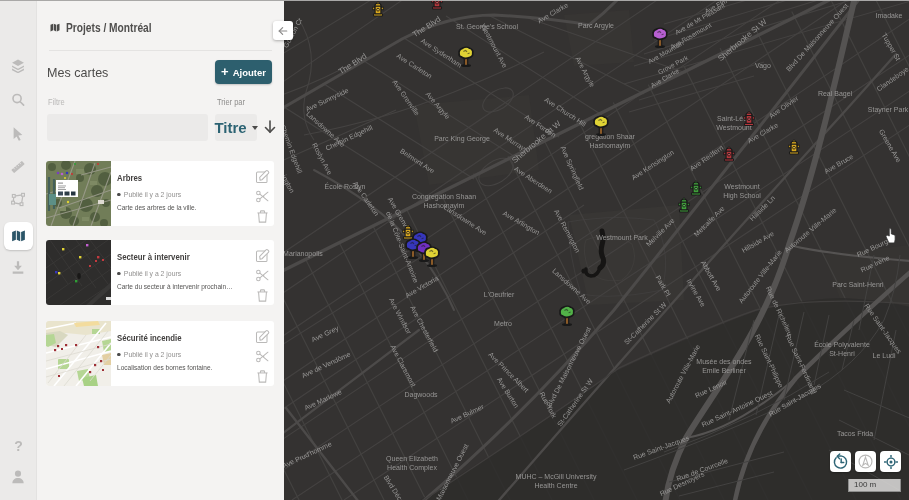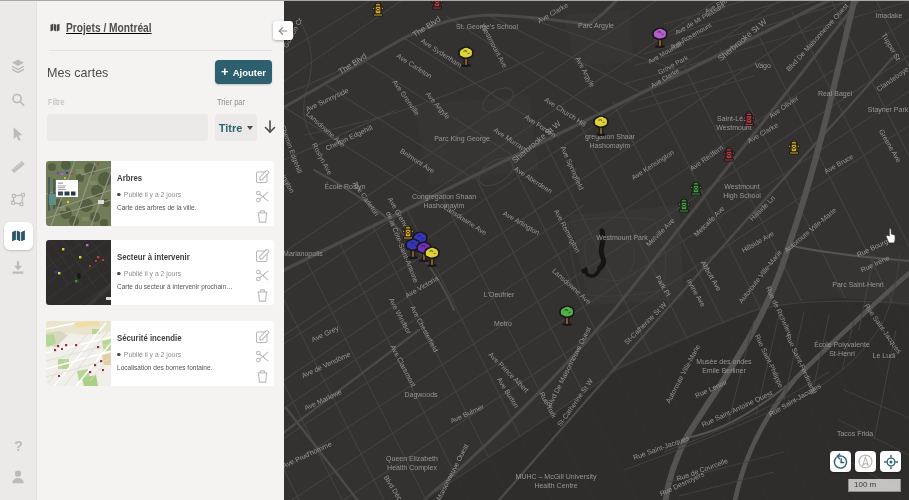--- a/index.html
+++ b/index.html
@@ -4,29 +4,29 @@
 * { margin:0; padding:0; box-sizing:border-box; }
 html,body { width:909px; height:500px; overflow:hidden; font-family:"Liberation Sans",sans-serif; background:#f4f3f2; }
 #stage { position:relative; width:909px; height:500px; overflow:hidden; }
 #stage::before { content:""; position:absolute; left:0; top:0; width:909px; height:1px; background:#a9a8a7; z-index:60; }
 #map { position:absolute; left:284px; top:0; width:625px; height:500px; background:#343231; }
 .rail { position:absolute; left:0; top:0; width:37px; height:500px; background:#ebeae9; border-right:1px solid #e3e2e1; z-index:10; }
 .ri { position:absolute; left:50%; transform:translateX(-50%); }
 .mapActive { position:absolute; left:4px; top:222px; width:29px; height:28px; background:#ffffff; border-radius:6px; box-shadow:0 1px 2px rgba(0,0,0,0.18); display:flex; align-items:center; justify-content:center; }
 .help { position:absolute; left:0; top:438px; width:37px; text-align:center; font-size:14px; font-weight:bold; color:#bcbbba; }
 #panel { position:absolute; left:37px; top:0; width:247px; height:500px; background:#f4f3f2; z-index:5; }
-.hdr { position:absolute; left:12px; top:21px; display:flex; align-items:center;text-decoration:underline; }
+.hdr { position:absolute; left:12px; top:21px; display:flex; align-items:center; }
 .hdr .t { font-size:12px; font-weight:bold; color:#4f4e4d; margin-left:5px; transform:scaleX(0.85); transform-origin:left center; white-space:nowrap; }
 .divider { position:absolute; left:12px; right:12px; top:50px; height:1px; background:#e4e3e2; }
 .mc { position:absolute; left:10px; top:65px; font-size:13.5px; color:#4c4b4a; transform:scaleX(0.93); transform-origin:left top; }
 .addbtn { position:absolute; left:178px; top:60px; width:57px; height:24px; background:#2d5f6e; border-radius:4px; color:#fff; font-size:9.5px; font-weight:bold; display:flex; align-items:center; justify-content:center; box-shadow:0 1px 2px rgba(0,0,0,0.2); }
 .addbtn .plus { font-size:13px; font-weight:bold; margin-right:4px; margin-top:-2px; }
 .lbl { position:absolute; font-size:8.5px; color:#b9b8b7; transform:scaleX(0.88); transform-origin:left top; }
 .input { position:absolute; left:10px; top:114px; width:161px; height:27px; background:#ebeae9; border-radius:3px; }
-.select { position:absolute; left:178px; top:114px; width:42px; height:27px; background:#ebeae9; border-radius:3px; display:flex; align-items:center; justify-content:center; font-size:11px; color:#2c6373; font-weight:bold; }
+.select { position:absolute; left:178px; top:114px; width:42px; height:27px; background:#ebeae9; border-radius:3px; display:flex; align-items:center; justify-content:center; font-size:15px; color:#2c6373; font-weight:bold; }
 .select .caret { width:0; height:0; border-left:3.5px solid transparent; border-right:3.5px solid transparent; border-top:4px solid #4c4b4a; margin-left:5px; margin-top:1px; }
 .sortarrow { position:absolute; left:226px; top:119px; }
 .card { position:absolute; left:9px; width:228px; height:65px; background:#ffffff; border-radius:3px;padding-left:13px; }
 .thumb { position:absolute; left:0; top:0; width:65px; height:65px; border-radius:3px 0 0 3px; overflow:hidden; }
 .cbody { position:absolute; left:71px; top:11px; right:26px; overflow:hidden; }
 .ctitle { font-size:9.5px; font-weight:bold; color:#413f3e; transform:scaleX(0.82); transform-origin:left center; white-space:nowrap; }
 .cmeta { margin-top:7px; font-size:7.5px; color:#908f8e; display:flex; align-items:center; transform:scaleX(0.91); transform-origin:left center; white-space:nowrap; }
 .cmeta .dot { width:3.5px; height:3.5px; border-radius:50%; background:#4a4a4a; margin-right:4px; flex:0 0 auto; }
 .cdesc { margin-top:4px; font-size:7.5px; color:#555453; white-space:nowrap; transform:scaleX(0.87); transform-origin:left center; }
 .cicons { position:absolute; right:4px; top:8px; width:16px; display:flex; flex-direction:column; align-items:center; }

